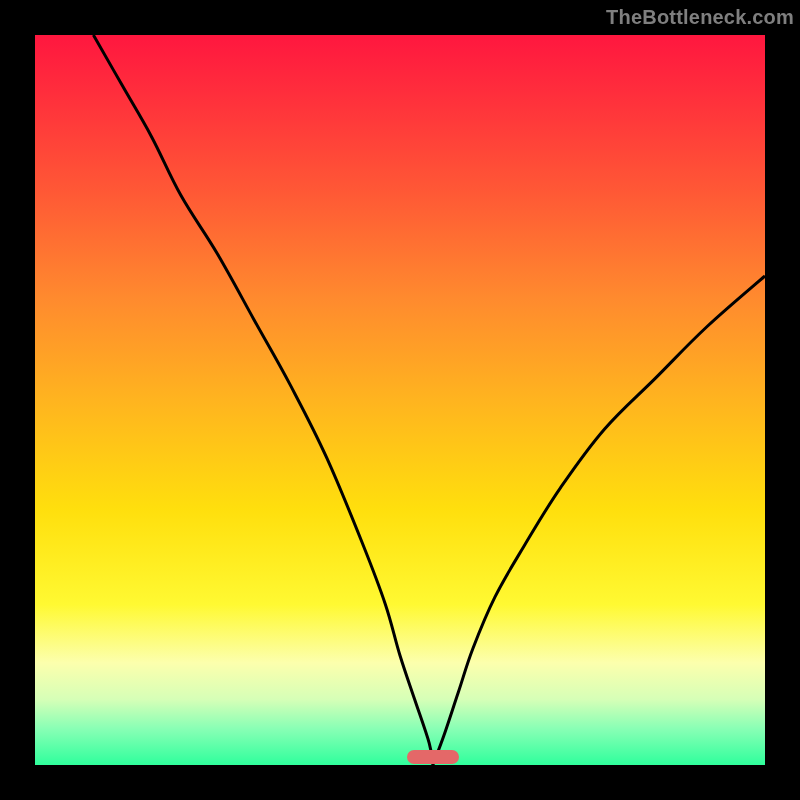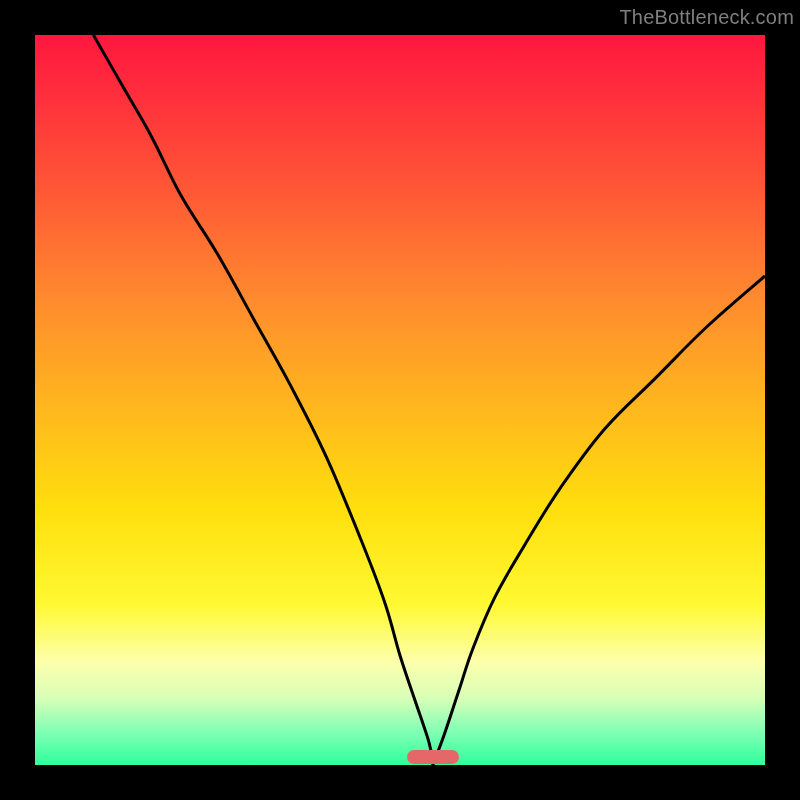--- a/index.html
+++ b/index.html
@@ -40,21 +40,21 @@
       #2fff9c 100%
     );
     overflow: hidden;
   }
   .watermark {
     position: absolute;
     top: 6px;
     right: 6px;
     color: #7f7f7f;
     font-size: 20px;
-    font-weight: 400;
+    font-weight: 700;
     letter-spacing: 0.2px;
     user-select: none;
     margin-left: 14px;
   }
   svg.curve {
     position: absolute;
     top: 0;
     left: 0;
     width: 730px;
     height: 730px;

